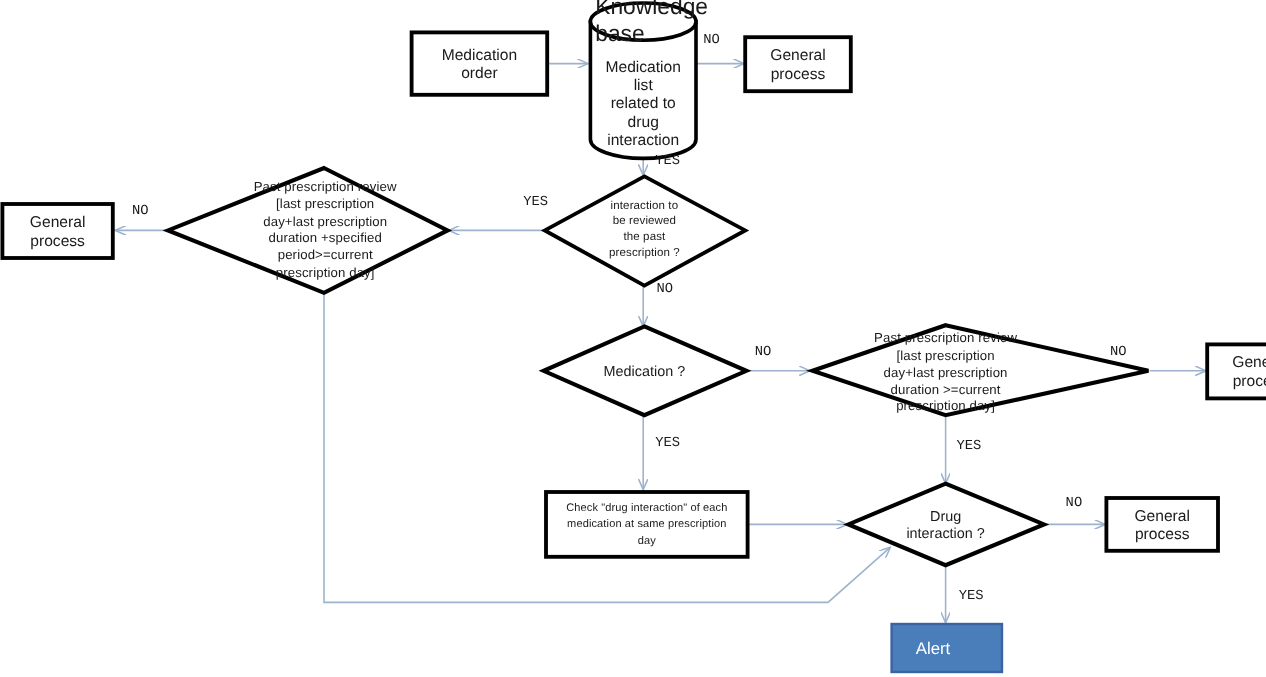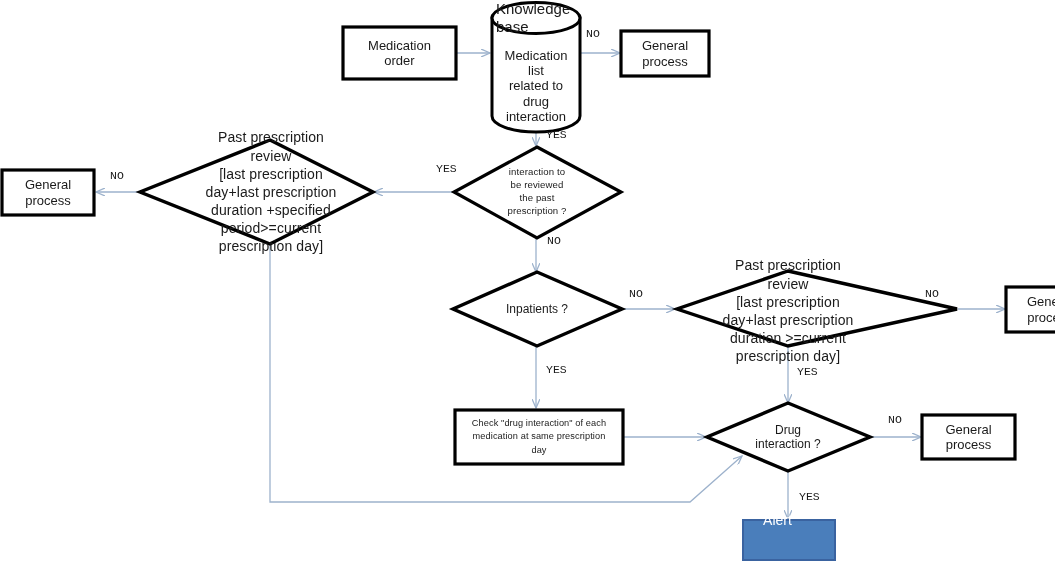--- a/index.html
+++ b/index.html
@@ -42,24 +42,24 @@
   .edge-label {
     position: absolute;
     z-index: 3;
     color: #1a1a1a;
     font-size: 11.5px;
     line-height: 1;
     white-space: nowrap;
     font-family: Liberation Mono, monospace;
   }
   .txt-proc { font-size: 13px; }
-  .txt-db-title { font-size: 15px; }
+  .txt-db-title { font-size: 19px; }
   .txt-db-body { font-size: 13px; }
   .txt-dia-big { font-size: 12px; }
-  .txt-dia-small { font-size: 14px; letter-spacing: .1px; }
+  .txt-dia-small { font-size: 11px; letter-spacing: .1px; }
   .txt-box-small { font-size: 9.2px; letter-spacing: .1px; }
   .txt-alert { font-size: 14px; color: #ffffff; }
 </style>
 </head>
 <body>
 
 <div id="canvas">
 
   <svg class="layer connectors" viewBox="0 0 1055 564">
     <defs>
@@ -140,42 +140,42 @@
   <div class="node-label txt-dia-small" style="left:200px; top:153px; width:142px; height:78px; line-height:1.3;">Past prescription  review
 [last prescription
 day+last prescription
 duration  +specified
 period&gt;=current
 prescription  day]</div>
 
   <div class="node-label txt-proc" style="left:2px; top:170px; width:92px; height:45px;">General
 process</div>
 
-  <div class="node-label txt-dia-big" style="left:465px; top:296px; width:144px; height:26px;">Inpatients ?</div>
+  <div class="node-label txt-dia-big" style="left:465px; top:296px; width:144px; height:26px;">Medication ?</div>
 
   <div class="node-label txt-dia-small" style="left:717px; top:278px; width:142px; height:66px; line-height:1.3;">Past prescription  review
 [last prescription
 day+last prescription
 duration  &gt;=current
 prescription  day]</div>
 
   <div class="node-label txt-proc" style="left:1006px; top:287px; width:88px; height:45px;">General
 process</div>
 
   <div class="node-label txt-box-small" style="left:461px; top:412px; width:156px; height:50px; line-height:1.45;">Check "drug  interaction"  of each
 medication  at same  prescription
 day</div>
 
   <div class="node-label txt-dia-big" style="left:728px; top:418px; width:120px; height:38px;">Drug
 interaction ?</div>
 
   <div class="node-label txt-proc" style="left:922px; top:415px; width:93px; height:44px;">General
 process</div>
 
-  <div class="node-label txt-alert" style="left:743px; top:500px; width:69px; height:40px;">Alert</div>
+  <div class="node-label txt-alert" style="left:743px; top:520px; width:69px; height:40px;">Alert</div>
 
   <div class="edge-label" style="left:586px; top:28px;">NO</div>
   <div class="edge-label" style="left:546px; top:129px;">YES</div>
   <div class="edge-label" style="left:436px; top:163px;">YES</div>
   <div class="edge-label" style="left:110px; top:170px;">NO</div>
   <div class="edge-label" style="left:547px; top:235px;">NO</div>
   <div class="edge-label" style="left:629px; top:288px;">NO</div>
   <div class="edge-label" style="left:925px; top:288px;">NO</div>
   <div class="edge-label" style="left:546px; top:364px;">YES</div>
   <div class="edge-label" style="left:797px; top:366px;">YES</div>

